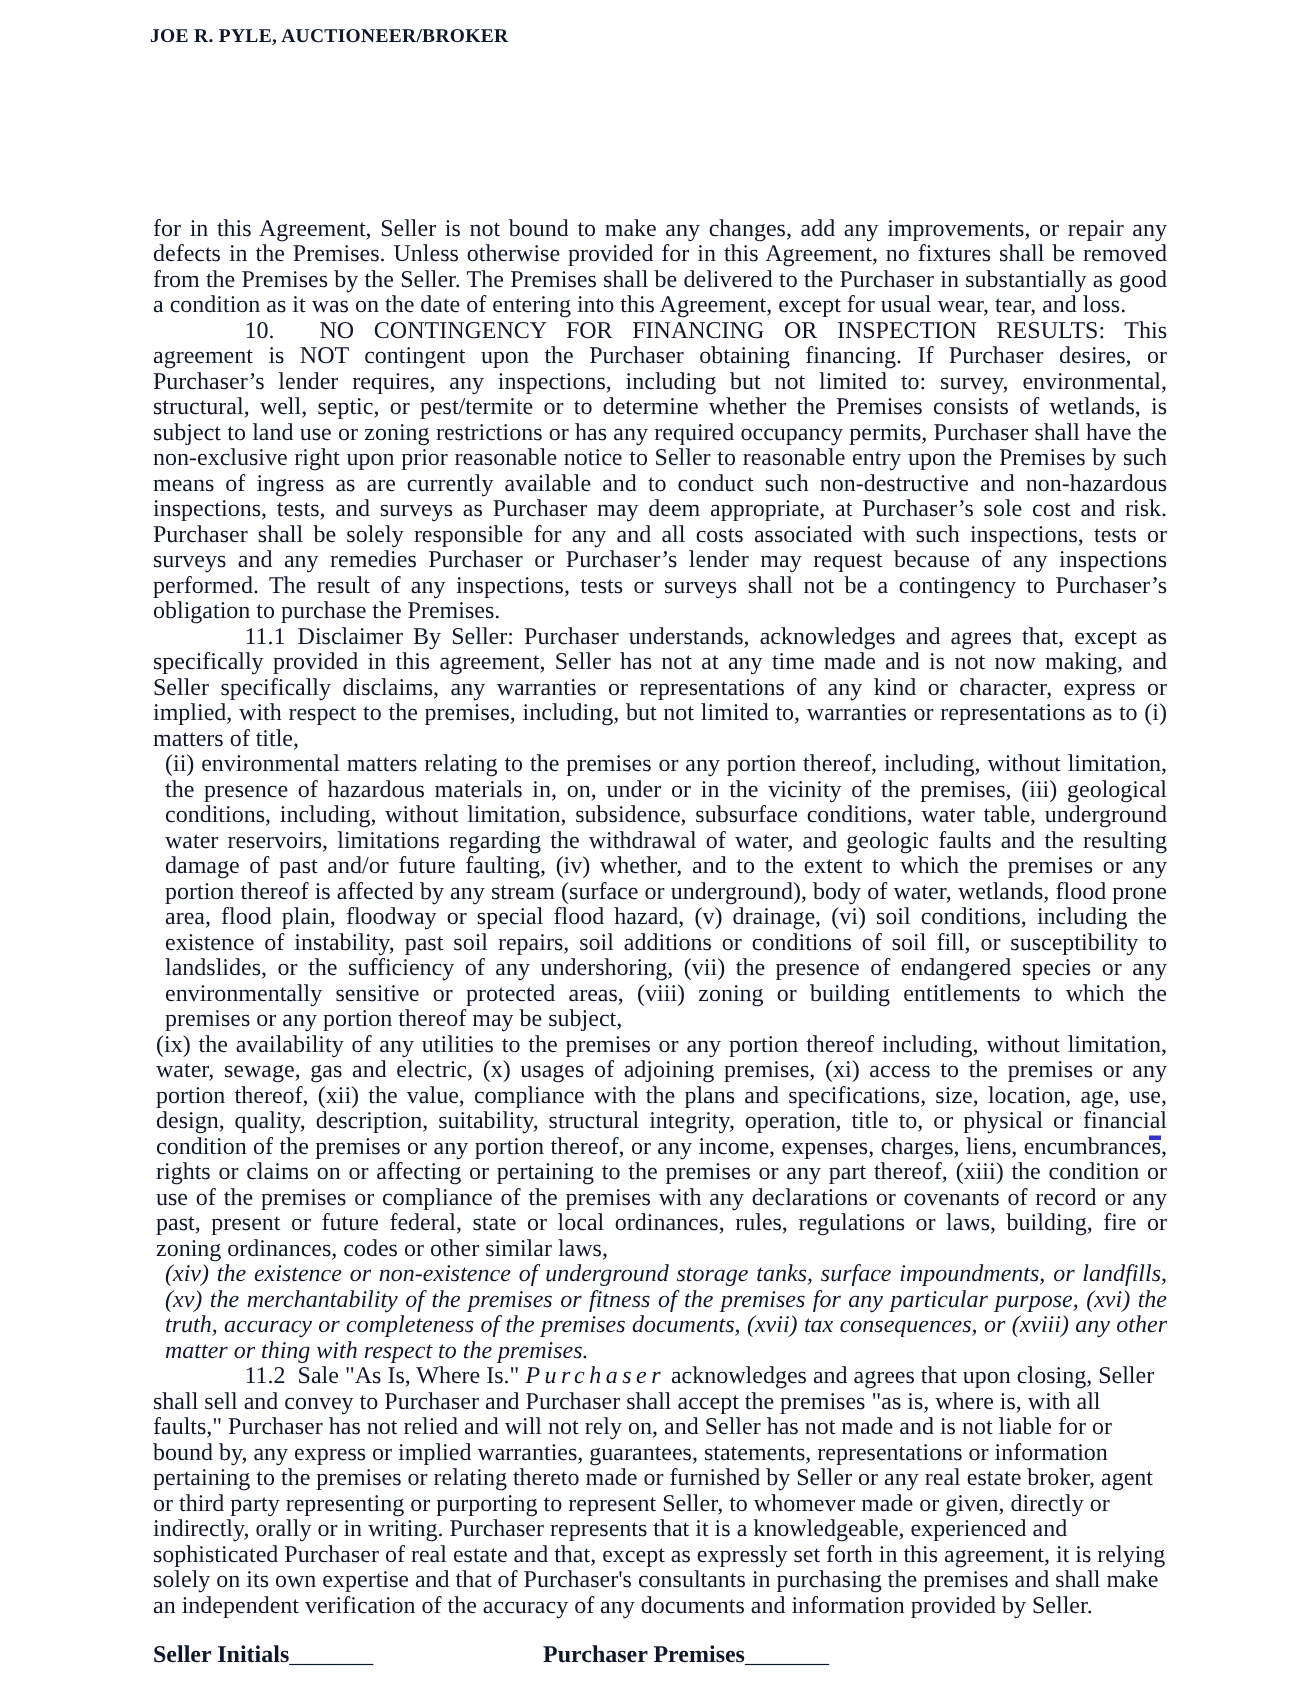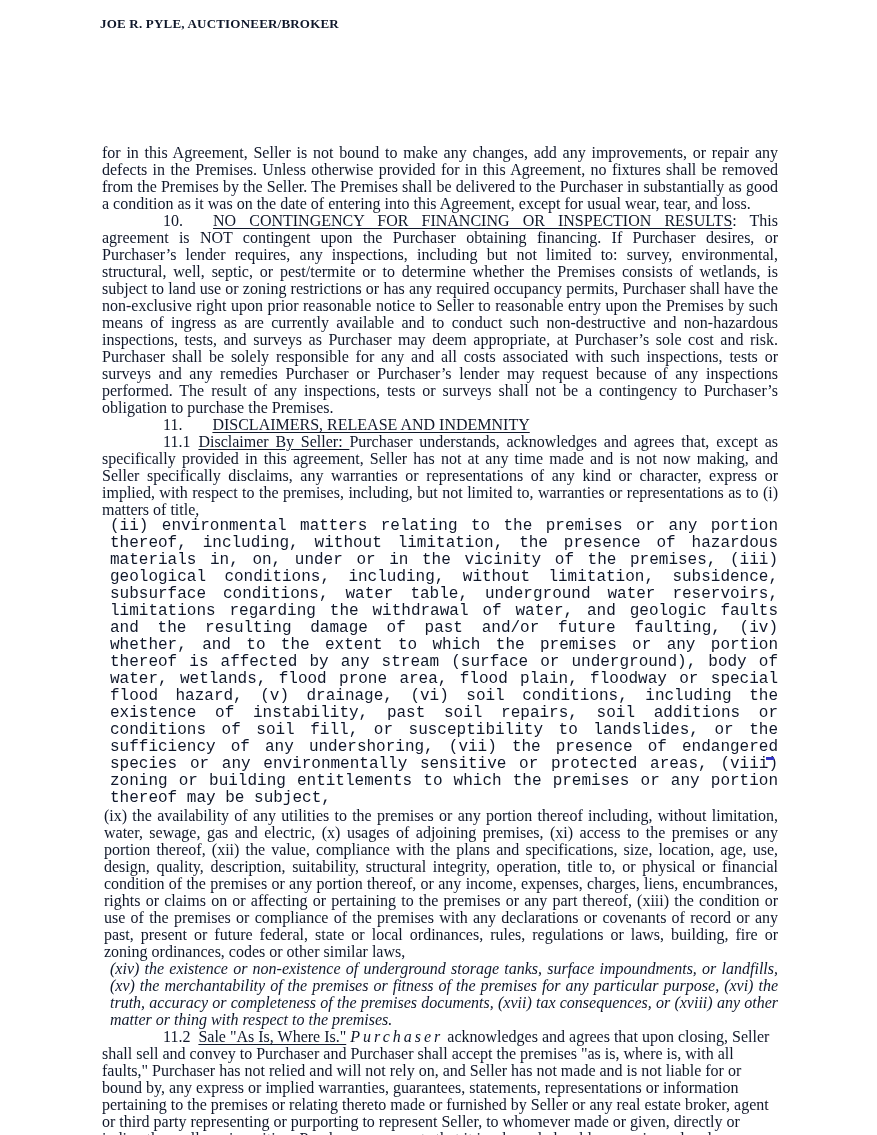--- a/index.html
+++ b/index.html
@@ -29,27 +29,27 @@
     font-size: 16px;
     line-height: 17px;
     margin-top: 36px;
   }
   .content p { margin: 0; }
   .just { text-align: justify; }
   .p-intro { margin-top: 0; }
   .p-s10 { margin-top: 18px; text-indent: 61px; }
   .p-s11head { margin-top: 30px; text-indent: 61px; }
   .p-s111a { margin-top: 17px; text-indent: 61px; }
-  .p-s111b { margin-top: 0; padding-left: 8px; font-family: Liberation Mono, monospace; }
+  .p-s111b { margin-top: 0; padding-left: 8px; }
   .p-s111c { margin-top: 16px; padding-left: 2px; }
   .p-s111d { margin-top: 0; padding-left: 8px; font-style: italic; }
   .p-s112 { margin-top: 26px; text-indent: 61px; text-align: left; }
   .tab-gap { display: inline-block; width: 30px; }
   .num-gap { display: inline-block; width: 8px; }
-  .u { text-decoration: underline; text-underline-offset: 2px; }
+  .u { text-underline-offset: 2px; }
   .spaced { letter-spacing: 3px; font-style: italic; }
   .initials-row {
     margin-top: 16px;
     display: flex;
     align-items: flex-start;
   }
   .initials-item { font-weight: bold; white-space: nowrap; }
   .initials-item.seller { width: 260px; }
   .blank-line { font-weight: normal; letter-spacing: 0; }
   .margin-mark {
@@ -67,21 +67,20 @@
 <div class="page">
 
   <div class="doc-header">JOE R. PYLE, AUCTIONEER/BROKER</div>
 
   <div class="content">
 
     <p class="p-intro just">for in this Agreement, Seller is not bound to make any changes, add any improvements, or repair any defects in the Premises. Unless otherwise provided for in this Agreement, no fixtures shall be removed from the Premises by the Seller.  The Premises shall be delivered to the Purchaser in substantially as good a condition as it was on the date of entering into this Agreement, except for usual wear, tear, and loss.</p>
 
     <p class="p-s10 just"><span>10.</span><span class="tab-gap"></span><span class="u">NO CONTINGENCY FOR FINANCING OR INSPECTION RESULTS</span><span>: This agreement is NOT contingent upon the Purchaser obtaining financing. If Purchaser desires, or Purchaser’s lender requires, any inspections, including but not limited to: survey, environmental, structural, well, septic, or pest/termite or to determine whether the Premises consists of wetlands, is subject to land use or zoning restrictions or has any required occupancy permits, Purchaser shall have the non-exclusive right upon prior reasonable notice to Seller to reasonable entry upon the Premises by such means of ingress as are currently available and to conduct such non-destructive and non-hazardous inspections, tests, and surveys as Purchaser may deem appropriate, at Purchaser’s sole cost and risk. Purchaser shall be solely responsible for any and all costs associated with such inspections, tests or surveys and any remedies Purchaser or Purchaser’s lender may request because of any inspections performed. The result of any inspections, tests or surveys shall not be a contingency to Purchaser’s obligation to purchase the Premises.</span></p>
 
-    <p class="p-s11head"><span>11.</span><span class="tab-gap"></span><span class="u">DISCLAIMERS, RELEASE AND INDEMNITY</span></p>
 
     <p class="p-s111a just"><span>11.1</span><span class="num-gap"></span><span class="u">Disclaimer By Seller: </span><span> Purchaser understands, acknowledges and agrees that, except as specifically provided in this agreement, Seller has not at any time made and is not now making, and Seller specifically disclaims, any warranties or representations of any kind or character, express or implied, with respect to the premises, including, but not limited to, warranties or representations as to (i) matters of title,</span></p>
 
     <p class="p-s111b just">(ii) environmental matters relating to the premises or any portion thereof, including, without limitation, the presence of hazardous materials in, on, under or in the vicinity of the premises, (iii) geological conditions, including, without limitation, subsidence, subsurface conditions, water table, underground water reservoirs, limitations regarding the withdrawal of water, and geologic faults and the resulting damage of past and/or future faulting, (iv) whether, and to the extent to which the premises or any portion thereof is affected by any stream (surface or underground), body of water, wetlands, flood prone area, flood plain, floodway or special flood hazard, (v) drainage, (vi) soil conditions, including the existence of instability, past soil repairs, soil additions or conditions of soil fill, or susceptibility to landslides, or the sufficiency of any undershoring, (vii) the presence of endangered species or any environmentally sensitive or protected areas, (viii) zoning or building entitlements to which the premises or any portion thereof may be subject,</p>
 
     <p class="p-s111c just">(ix) the availability of any utilities to the premises or any portion thereof including, without limitation, water, sewage, gas and electric, (x) usages of adjoining premises,  (xi) access to the premises or any portion thereof, (xii) the value, compliance with the plans and specifications, size, location, age, use, design, quality, description, suitability, structural integrity, operation, title to, or physical or financial condition of the premises or any portion thereof, or any income, expenses, charges, liens, encumbrances, rights or claims on or affecting or pertaining to the premises or any part thereof, (xiii) the condition or use of the premises or compliance of the premises with any declarations or covenants of record or any past, present or future federal, state or local ordinances, rules, regulations or laws, building, fire or zoning ordinances, codes or other similar laws,</p>
 
     <p class="p-s111d just">(xiv) the existence or non-existence of underground storage tanks, surface impoundments, or landfills, (xv) the merchantability of the premises or fitness of the premises for any particular purpose, (xvi) the truth, accuracy or completeness of the premises documents, (xvii) tax consequences, or (xviii) any other matter or thing with respect to the premises.</p>
 
     <p class="p-s112"><span>11.2</span><span class="num-gap"></span><span class="u">Sale "As Is, Where Is."</span><span> </span><span class="spaced">Purchaser</span><span> acknowledges and agrees that upon closing, Seller shall sell and convey to Purchaser and Purchaser shall accept the premises "as is, where is, with all faults," Purchaser has not relied and will not rely on, and Seller has not made and is not liable for or bound by, any express or implied warranties, guarantees, statements, representations or information pertaining to the premises or relating thereto made or furnished by Seller or any real estate broker, agent or third party representing or purporting to represent Seller, to whomever made or given, directly or indirectly, orally or in writing. Purchaser represents that it is a knowledgeable, experienced and sophisticated Purchaser of real estate and that, except as expressly set forth in this agreement, it is relying solely on its own expertise and that of Purchaser's consultants in purchasing the premises and shall make an independent verification of the accuracy of any documents and information provided by Seller.</span></p>

